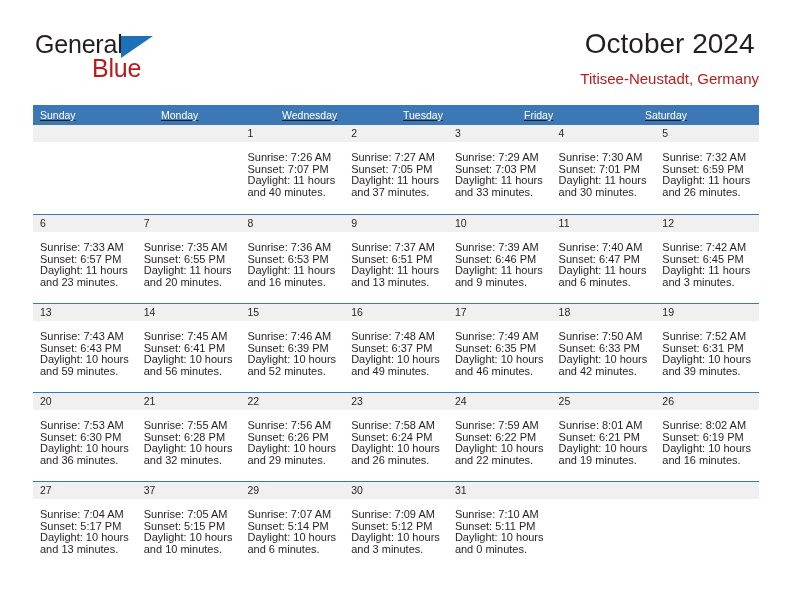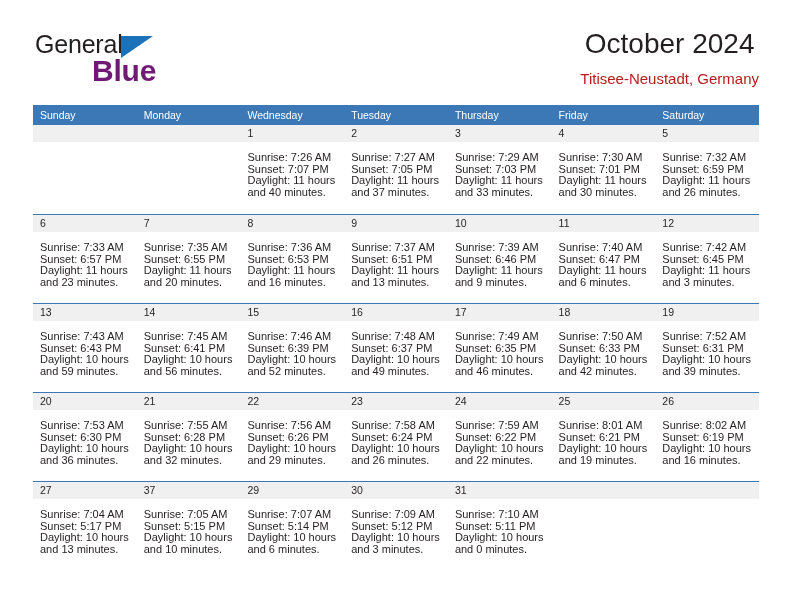--- a/index.html
+++ b/index.html
@@ -53,24 +53,24 @@
     top: 8px;
     width: 0;
     height: 0;
     border-left: 32px solid #1b72b8;
     border-bottom: 22px solid transparent;
   }
   .brand-blue {
     position: absolute;
     left: 59px;
     top: 28px;
-    font-size: 30px;
+    font-size: 25px;
     letter-spacing: -0.2px;
-    color: #701a75;
-    font-weight: 700;
+    color: #b91c1c;
+    font-weight: 400;
     line-height: 1;
   }
 
   .title-block {
     position: absolute;
     right: 0;
     top: 0;
     text-align: center;
   }
   .cal-title {
@@ -93,20 +93,21 @@
   .calendar {
     position: absolute;
     left: 33px;
     top: 105px;
     width: 726px;
   }
   .weekday-header {
     display: flex;
     background: #3b78b5;
     height: 20px;
+    text-decoration: underline;
   }
   .weekday-header .wd {
     flex: 1 1 0;
     color: #ffffff;
     font-size: 10.5px;
     line-height: 20px;
     padding-left: 7px;
     box-sizing: border-box;
     white-space: nowrap;
     overflow: hidden;
@@ -169,21 +170,20 @@
 
   </div>
 
   <div class="calendar">
 
     <div class="weekday-header">
       <div class="wd">Sunday</div>
       <div class="wd">Monday</div>
       <div class="wd">Wednesday</div>
       <div class="wd">Tuesday</div>
-      <div class="wd">Thursday</div>
       <div class="wd">Friday</div>
       <div class="wd">Saturday</div>
     </div>
 
     <div id="weeks-container">
         <div class="week-row">
           <div class="day-cell empty">
             <div class="day-number-band"></div>
           </div>
           <div class="day-cell empty">

